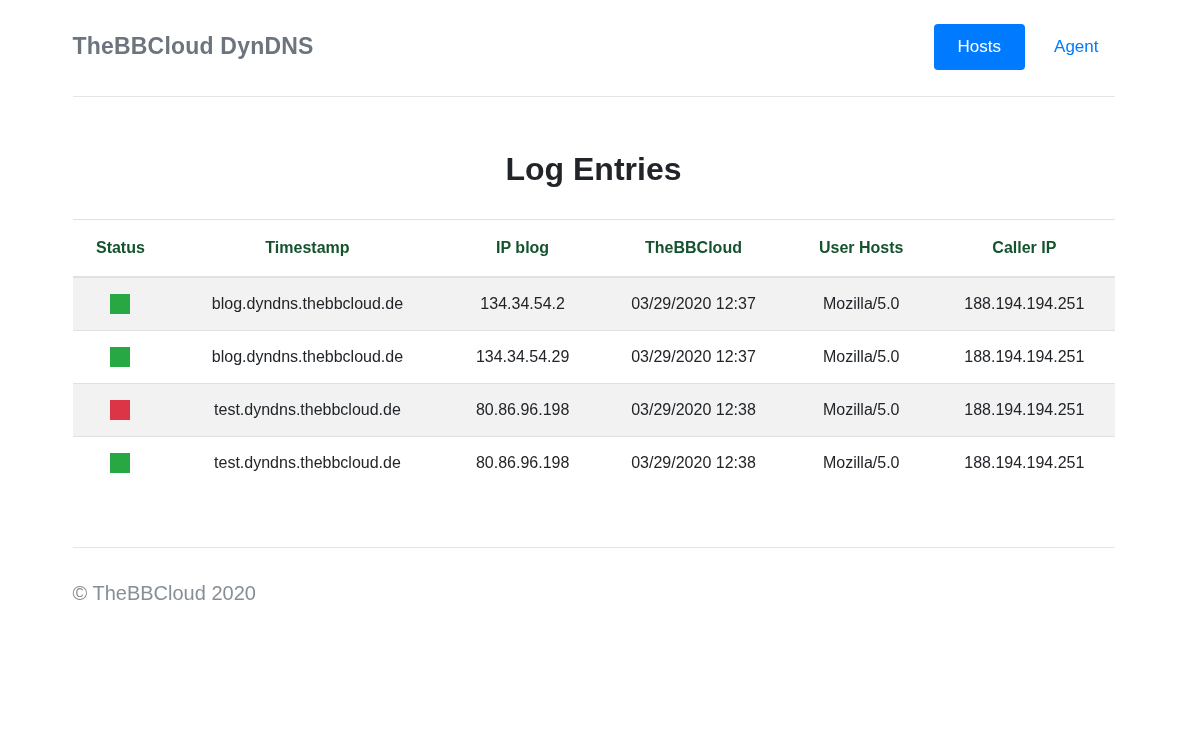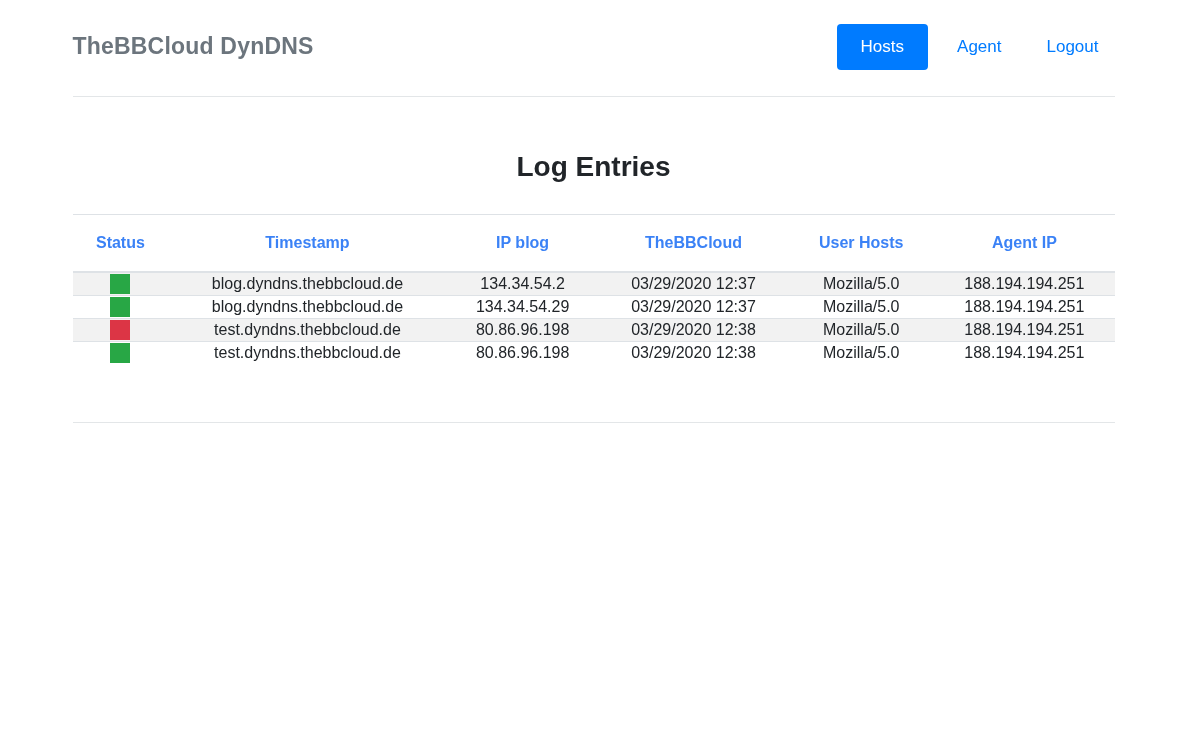--- a/index.html
+++ b/index.html
@@ -47,42 +47,42 @@
   }
   .rule {
     border: 0;
     border-top: 1px solid #e3e6e8;
     height: 0;
   }
 
   
   .page-heading {
     text-align: center;
-    font-size: 28px;
+    font-size: 32px;
     font-weight: 600;
     color: #212529;
     margin-top: 54px;
     margin-bottom: 31px;
   }
   table.log-table {
     width: 100%;
     border-collapse: collapse;
     font-size: 16px;
   }
   .log-table thead th {
     text-align: center;
     font-weight: 700;
     padding: 19px 12px;
     border-top: 1px solid #dee2e6;
     border-bottom: 2px solid #dee2e6;
-    color: #3b82f6;
+    color: #14532d;
   }
   .log-table tbody td {
     text-align: center;
-    padding: 1px 12px;
+    padding: 16px 12px;
     border-top: 1px solid #dee2e6;
     vertical-align: middle;
   }
   .log-table tbody tr:first-child td { border-top: none; }
   .log-table tbody tr:nth-child(odd) { background: rgba(0,0,0,0.05); }
   .col-status   { width: 9.2%;  }
   .col-hostname { width: 26.7%; }
   .col-ipsent   { width: 14.6%; }
   .col-time     { width: 18.2%; }
   .col-agent    { width: 14.0%; }
@@ -107,21 +107,20 @@
 </head>
 <body>
 
 <div class="container">
 
   <header class="site-header">
     <h1 class="brand">TheBBCloud DynDNS</h1>
     <nav class="nav">
         <a href="#" class="nav-link active">Hosts</a>
         <a href="#" class="nav-link">Agent</a>
-        <a href="#" class="nav-link">Logout</a>
       </nav>
   </header>
 
   <hr class="rule">
 
   <main>
     <h2 class="page-heading">Log Entries</h2>
 
     <table class="log-table">
       <colgroup>
@@ -132,21 +131,21 @@
           <col class="col-agent">
           <col class="col-caller">
       </colgroup>
       <thead>
         <tr id="table-head-row">
             <th>Status</th>
             <th>Timestamp</th>
             <th>IP blog</th>
             <th>TheBBCloud</th>
             <th>User Hosts</th>
-            <th>Agent IP</th>
+            <th>Caller IP</th>
           </tr>
       </thead>
       <tbody id="table-body">
           <tr>
             <td><span class="status-square success"></span></td>
             <td>blog.dyndns.thebbcloud.de</td>
             <td>134.34.54.2</td>
             <td>03/29/2020 12:37</td>
             <td>Mozilla/5.0</td>
             <td>188.194.194.251</td>
@@ -174,14 +173,17 @@
             <td>03/29/2020 12:38</td>
             <td>Mozilla/5.0</td>
             <td>188.194.194.251</td>
           </tr>
         </tbody>
     </table>
   </main>
 
   <hr class="rule footer-rule">
 
+  <footer class="site-footer">
+    <span>© TheBBCloud 2020</span>
+  </footer>
 
 </div>
 
 </body></html>

